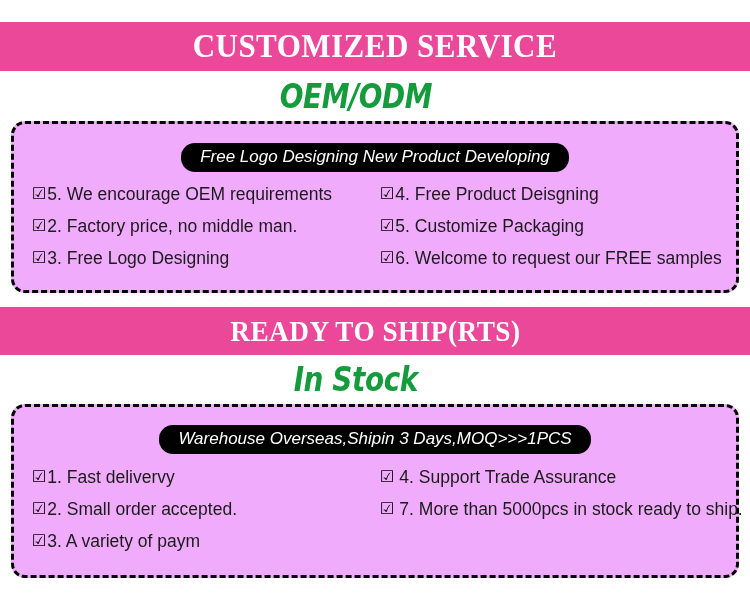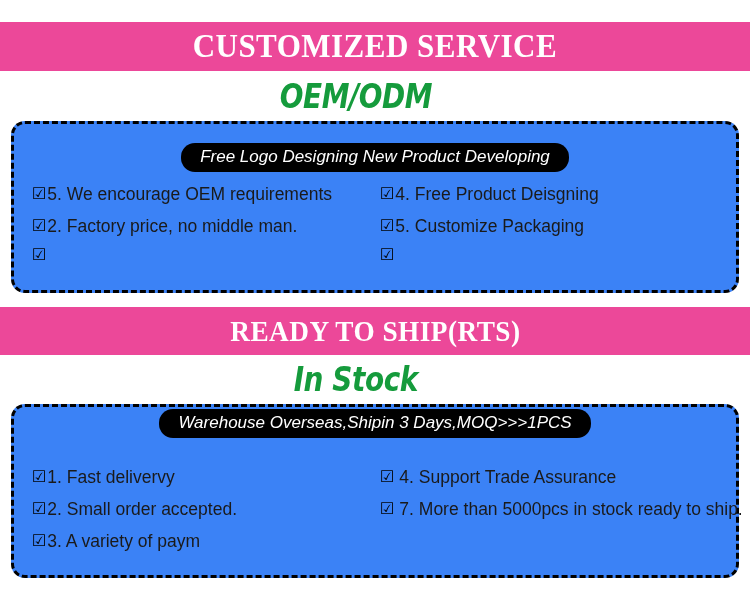--- a/index.html
+++ b/index.html
@@ -76,21 +76,21 @@
   }
   .green-1 { top: 76px; }
   .green-2 { top: 359px; }
 
   
   .dashbox {
     position: absolute;
     border: 3px dashed #000000;
     border-radius: 14px;
     box-sizing: border-box;
-    background: #3b82f6;
+    background: #f0abfc;
   }
   .dashbox-1 {
     left: 11px;
     top: 121px;
     width: 728px;
     height: 172px;
   }
   .dashbox-2 {
     left: 11px;
     top: 404px;
@@ -100,21 +100,21 @@
 
   
   .pill-wrap {
     position: absolute;
     left: 0;
     width: 100%;
     display: flex;
     justify-content: center;
   }
   .pill-wrap-1 { top: 19px; }
-  .pill-wrap-2 { top: 2px; }
+  .pill-wrap-2 { top: 18px; }
   .pill {
     background: #000000;
     color: #ffffff;
     border-radius: 14px;
     font-family: "Liberation Sans", sans-serif;
     font-style: italic;
     font-size: 17px;
     padding: 4px 19px 5px 19px;
     white-space: nowrap;
     line-height: 1.15;
@@ -191,23 +191,25 @@
         <span class="check">☑</span>
         <span class="list-label">2. Factory price, no middle man.</span>
       </div>
       <div class="list-item">
         <span class="check">☑</span>
         <span class="list-label">5. Customize Packaging</span>
       </div>
 
       <div class="list-item">
         <span class="check">☑</span>
-      </div>
-      <div class="list-item">
-        <span class="check">☑</span>
+        <span class="list-label">3. Free Logo Designing</span>
+      </div>
+      <div class="list-item">
+        <span class="check">☑</span>
+        <span class="list-label">6. Welcome to request our FREE samples</span>
       </div>
 
     </div>
   </div>
 
   <div class="banner banner-2">
     <span class="banner-title">READY TO SHIP(RTS)</span>
   </div>
 
   <div class="green-head green-2">

